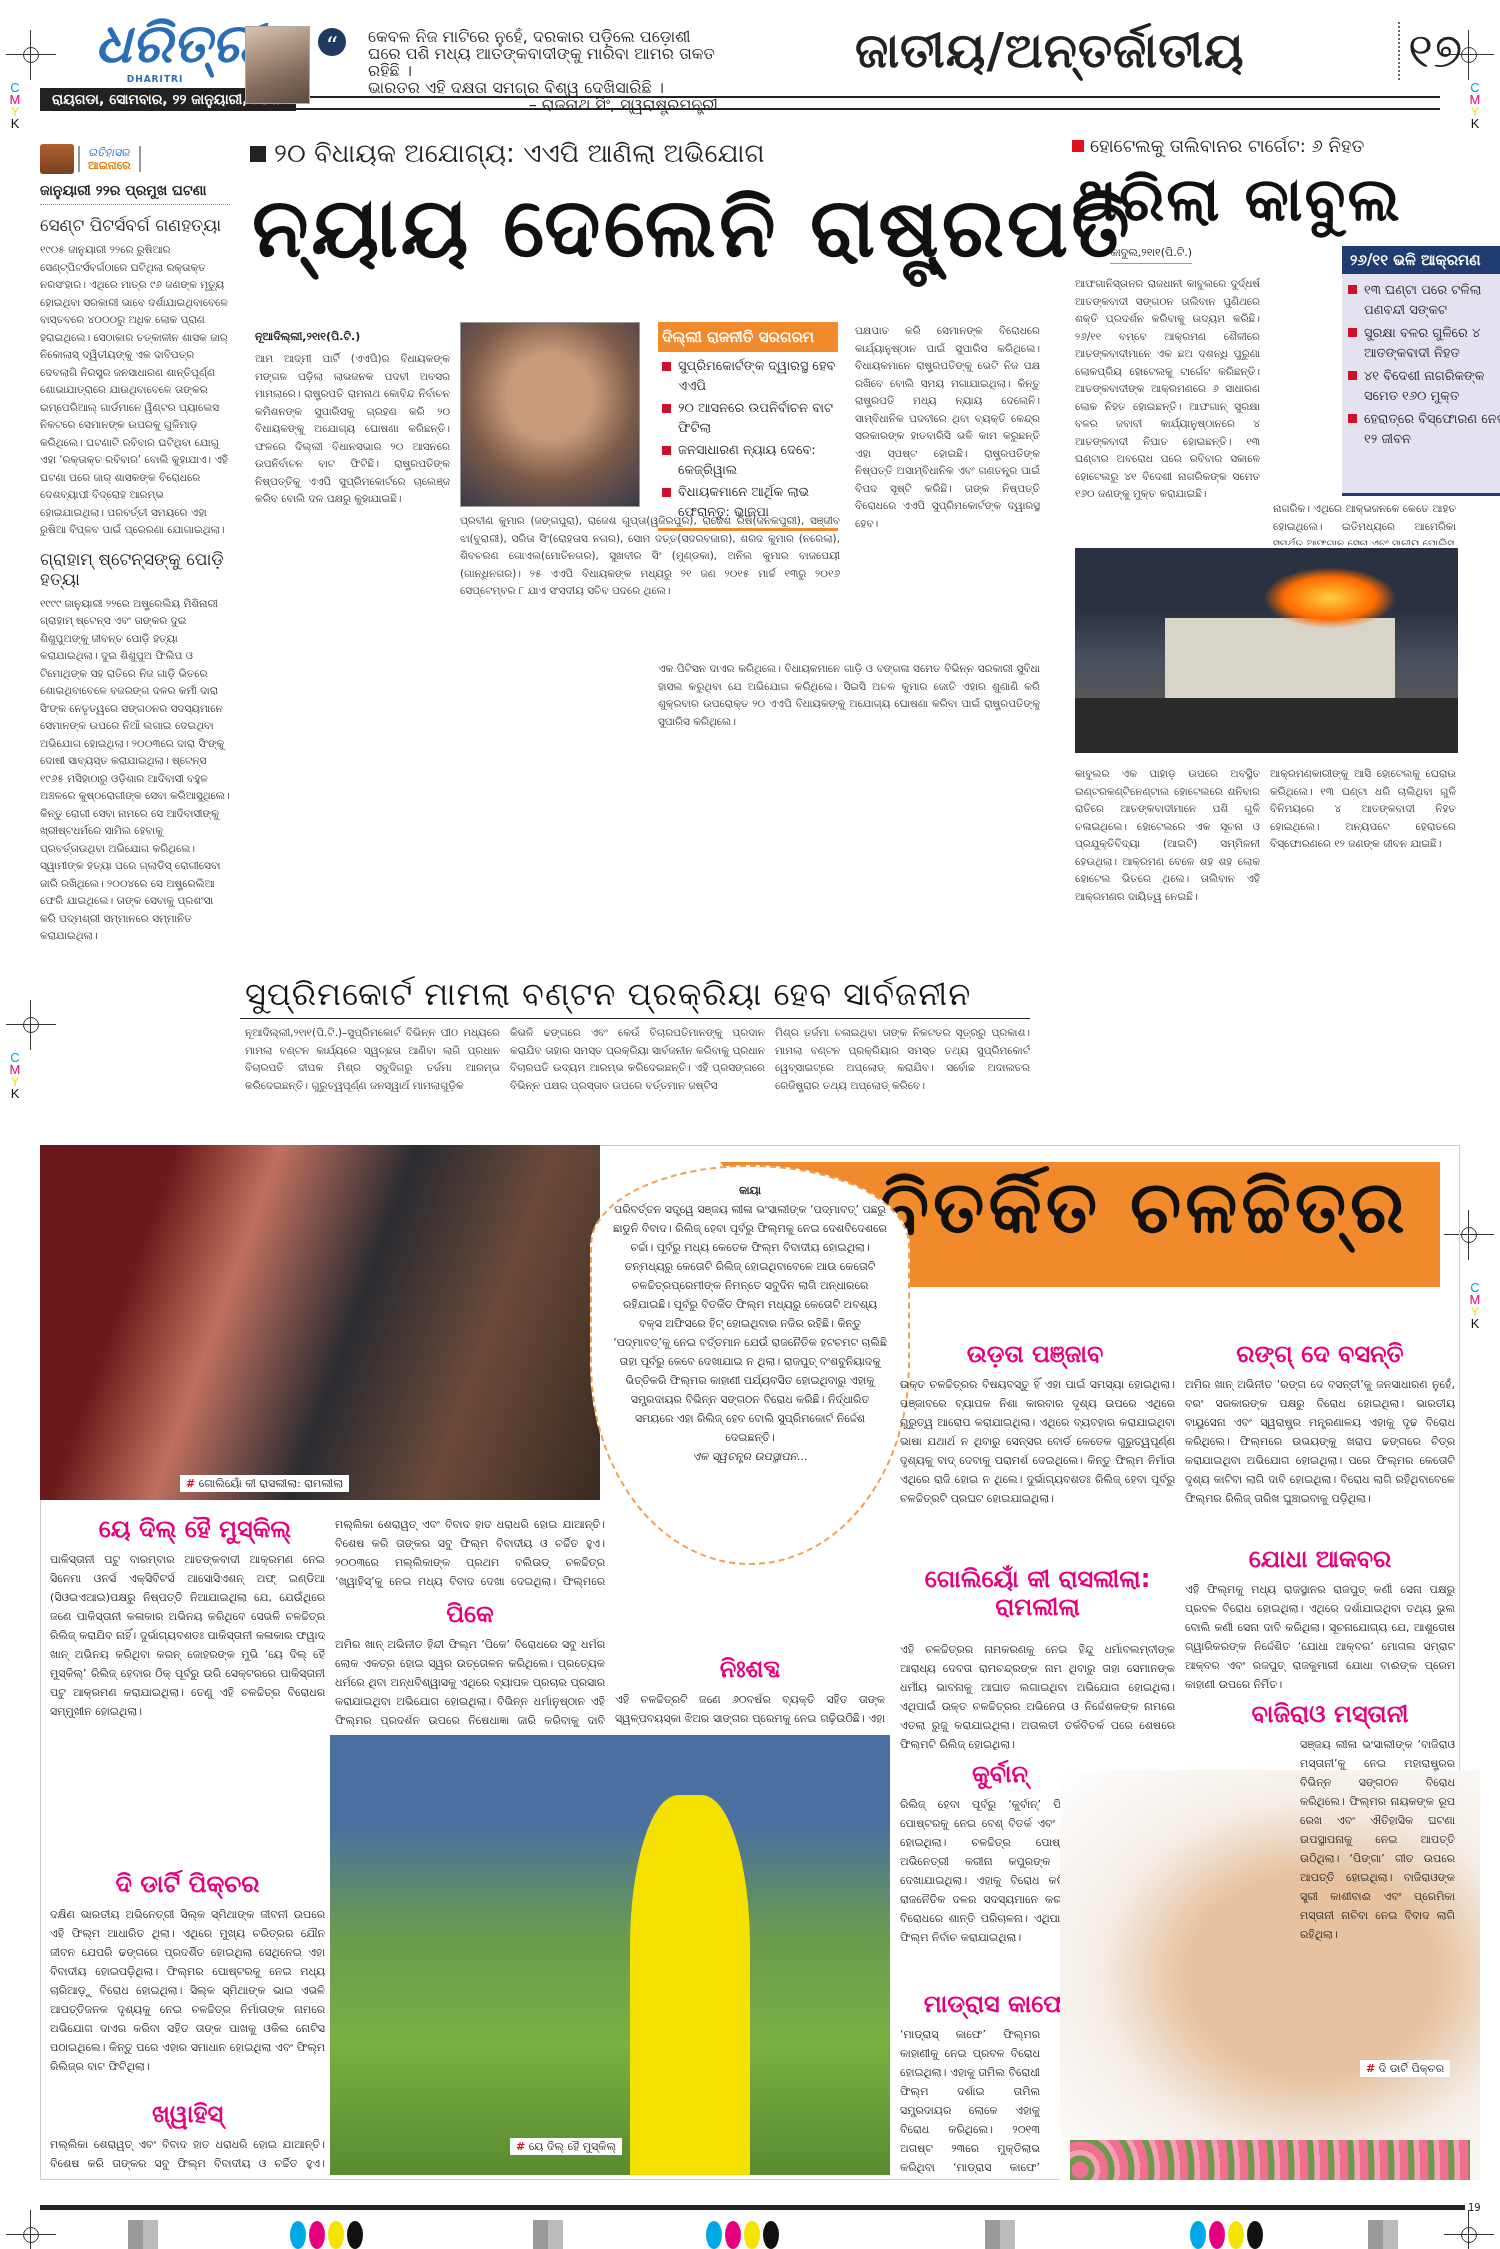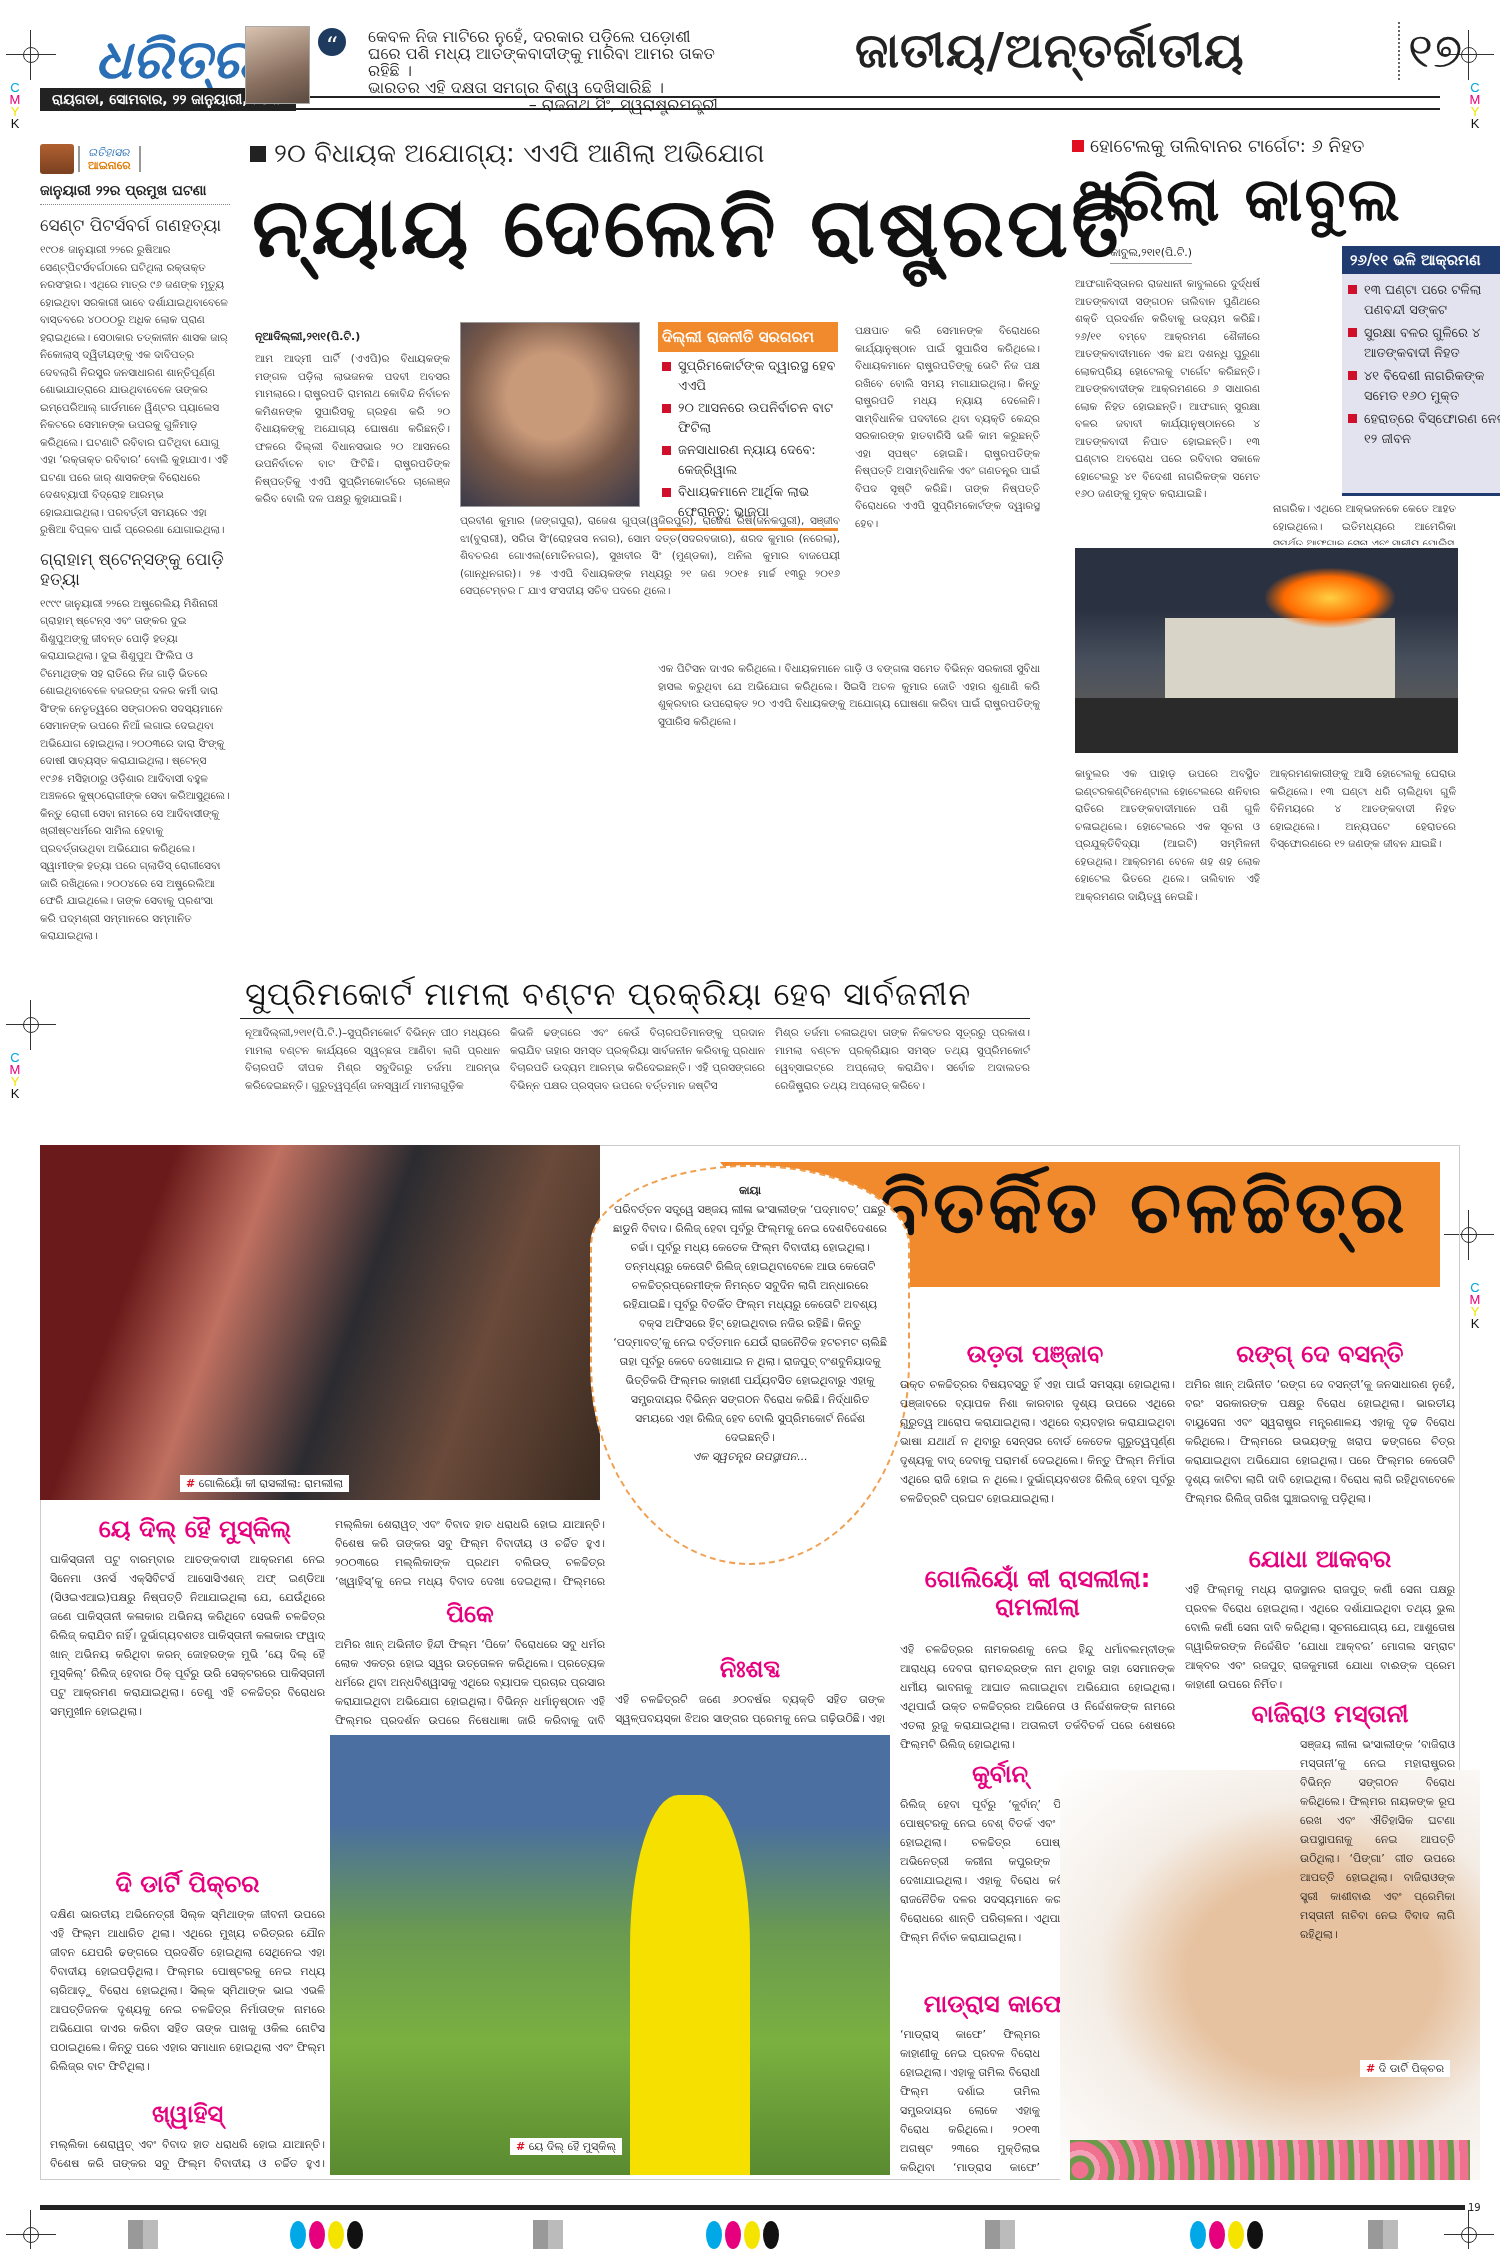--- a/index.html
+++ b/index.html
@@ -4,21 +4,21 @@
 <style>
 *{box-sizing:border-box;margin:0;padding:0}
 body{width:1500px;height:2249px;background:#fff;font-family:"DejaVu Sans",sans-serif;color:#222;position:relative;overflow:hidden}
 .abs{position:absolute}
 .reg{position:absolute;width:50px;height:50px}
 .reg:before{content:"";position:absolute;left:24px;top:0;width:1px;height:50px;background:#333}
 .reg:after{content:"";position:absolute;left:0;top:24px;width:50px;height:1px;background:#333}
 .reg span{position:absolute;left:17px;top:17px;width:16px;height:16px;border:1px solid #333;border-radius:50%}
 .cmyk{position:absolute;font-size:13px;line-height:12px;font-family:"Liberation Sans",sans-serif;text-align:center;width:14px}
 .cmyk .c{color:#00a8e8}.cmyk .m{color:#e6007e}.cmyk .y{color:#f5e400}.cmyk .k{color:#111}
-.logo{left:95px;top:30px;width:120px;text-align:center}
+.logo{left:95px;top:14px;width:120px;text-align:center}
 .logo-main{font-size:54px;font-weight:bold;color:#2a6fb5;font-style:italic;line-height:60px}
 .logo-sub{font-size:9px;font-weight:bold;color:#2a6fb5;letter-spacing:1px}
 .dateline{left:40px;top:96px;width:1400px;height:2px;background:#222}
 .datebox{left:40px;top:88px;background:#222;color:#fff;font-size:14px;padding:3px 12px;font-weight:bold}
 .portrait{left:245px;top:26px;width:65px;height:78px;background:linear-gradient(160deg,#d9c3b0,#8a7060 60%,#5a4a40);border:1px solid #aaa}
 .quote-mark{left:318px;top:28px;width:28px;height:28px;border-radius:50%;background:#1e3a5f;color:#fff;font-size:24px;line-height:36px;text-align:center;font-family:"DejaVu Serif",serif}
 .quote{left:368px;top:28px;width:380px;font-size:16px;line-height:17px}
 .quote .att{text-align:right;padding-right:30px}
 .section{left:855px;top:22px;font-size:48px;font-weight:bold;color:#222;letter-spacing:1px}
 .pagenum{left:1398px;top:22px;font-size:48px;font-weight:normal;border-left:2px dotted #666;padding-left:8px}

